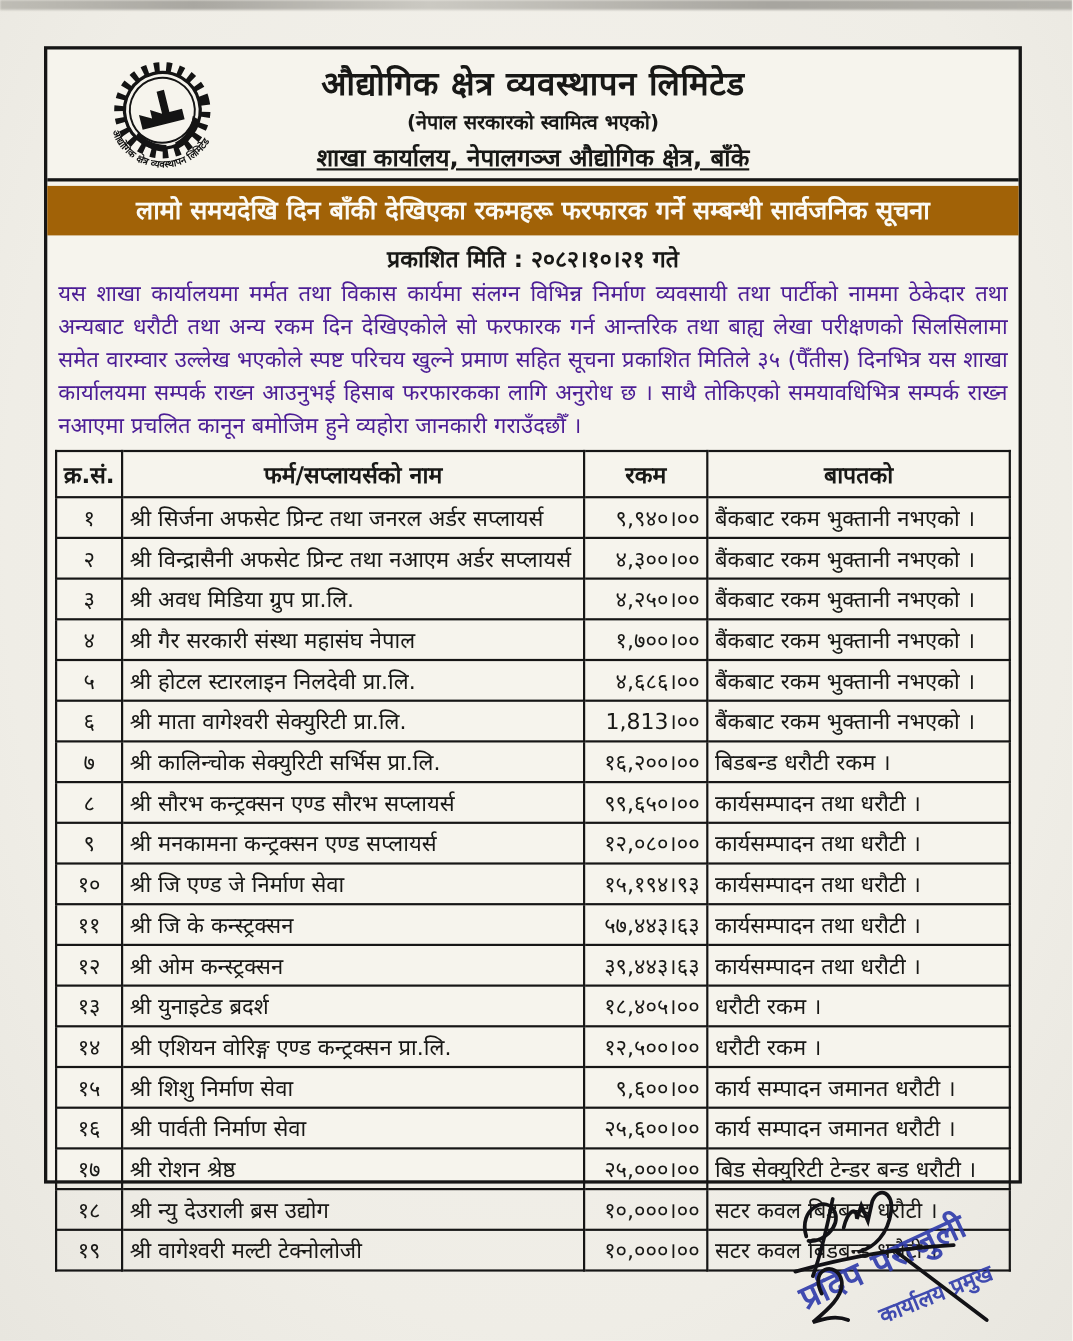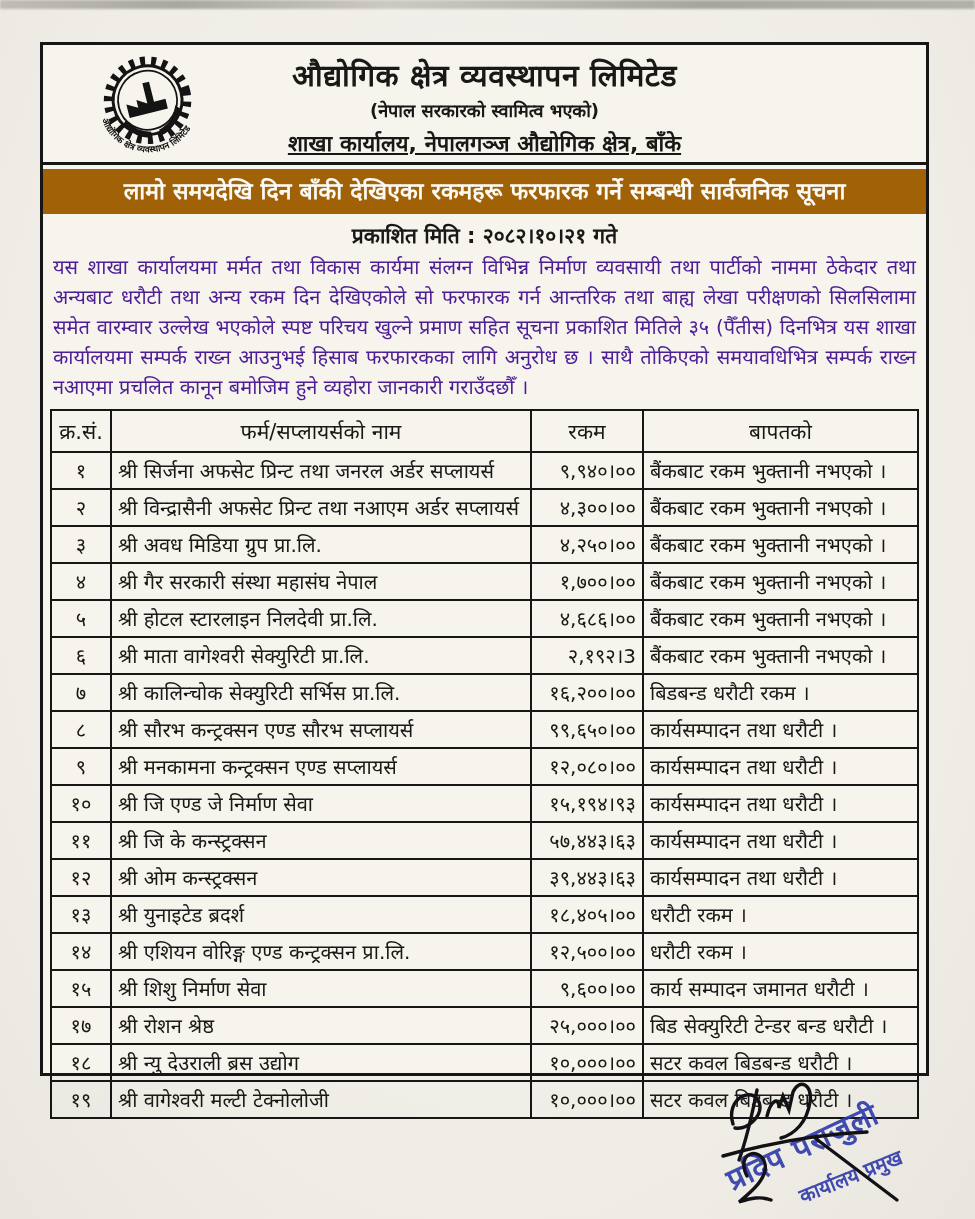--- a/index.html
+++ b/index.html
@@ -29,21 +29,21 @@
     margin-top:4px; background:#a16207; color:#fbfaf5;
     font-size:23px; font-weight:700; text-align:center; padding:5px 4px 8px;
   }
   .date-line { text-align:center; font-size:21px; font-weight:700; margin-top:7px; }
   .notice-body {
     font-size:20px; line-height:1.5; text-align:justify;
     margin:3px 10px 0; color:#4c1d95;
   }
   table.debts-table { border-collapse:collapse; margin:7px auto 0; width:calc(100% - 14px); table-layout:fixed; }
   .debts-table th {
-    border:2px solid #161616; font-size:21px; font-weight:400;
+    border:2px solid #161616; font-size:21px; font-weight:700;
     padding:6px 4px; text-align:center; background:#f6f4ed;
   }
   .debts-table td {
     border:2px solid #161616; font-size:20px; padding:4px 6px;
     overflow:hidden; white-space:nowrap;
   }
   .col-sn { width:60px; }
   .col-name { width:420px; }
   .col-amount { width:112px; }
   .cell-sn { text-align:center; }
@@ -140,21 +140,21 @@
           </tr>
           <tr>
             <td class="cell-sn">५</td>
             <td class="cell-name">श्री होटल स्टारलाइन निलदेवी प्रा.लि.</td>
             <td class="cell-amount">४,६८६।००</td>
             <td class="cell-reason">बैंकबाट रकम भुक्तानी नभएको ।</td>
           </tr>
           <tr>
             <td class="cell-sn">६</td>
             <td class="cell-name">श्री माता वागेश्वरी सेक्युरिटी प्रा.लि.</td>
-            <td class="cell-amount">२,१९२।3</td>
+            <td class="cell-amount">1,813।००</td>
             <td class="cell-reason">बैंकबाट रकम भुक्तानी नभएको ।</td>
           </tr>
           <tr>
             <td class="cell-sn">७</td>
             <td class="cell-name">श्री कालिन्चोक सेक्युरिटी सर्भिस प्रा.लि.</td>
             <td class="cell-amount">१६,२००।००</td>
             <td class="cell-reason">बिडबन्ड धरौटी रकम ।</td>
           </tr>
           <tr>
             <td class="cell-sn">८</td>
@@ -195,20 +195,26 @@
           <tr>
             <td class="cell-sn">१४</td>
             <td class="cell-name">श्री एशियन वोरिङ्ग एण्ड कन्ट्रक्सन प्रा.लि.</td>
             <td class="cell-amount">१२,५००।००</td>
             <td class="cell-reason">धरौटी रकम ।</td>
           </tr>
           <tr>
             <td class="cell-sn">१५</td>
             <td class="cell-name">श्री शिशु निर्माण सेवा</td>
             <td class="cell-amount">९,६००।००</td>
+            <td class="cell-reason">कार्य सम्पादन जमानत धरौटी ।</td>
+          </tr>
+          <tr>
+            <td class="cell-sn">१६</td>
+            <td class="cell-name">श्री पार्वती निर्माण सेवा</td>
+            <td class="cell-amount">२५,६००।००</td>
             <td class="cell-reason">कार्य सम्पादन जमानत धरौटी ।</td>
           </tr>
           <tr>
             <td class="cell-sn">१७</td>
             <td class="cell-name">श्री रोशन श्रेष्ठ</td>
             <td class="cell-amount">२५,०००।००</td>
             <td class="cell-reason">बिड सेक्युरिटी टेन्डर बन्ड धरौटी ।</td>
           </tr>
           <tr>
             <td class="cell-sn">१८</td>

